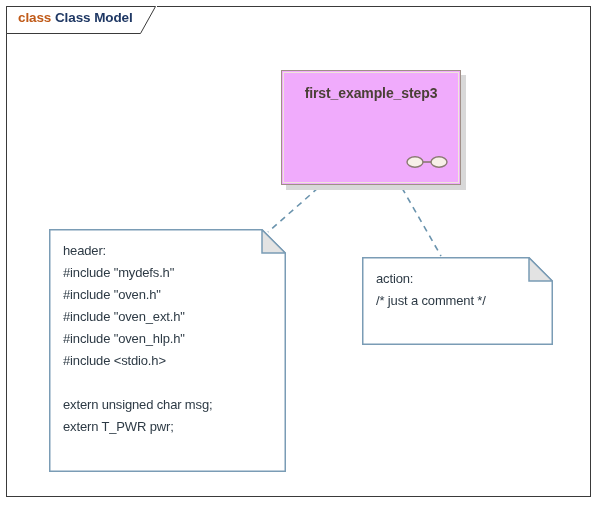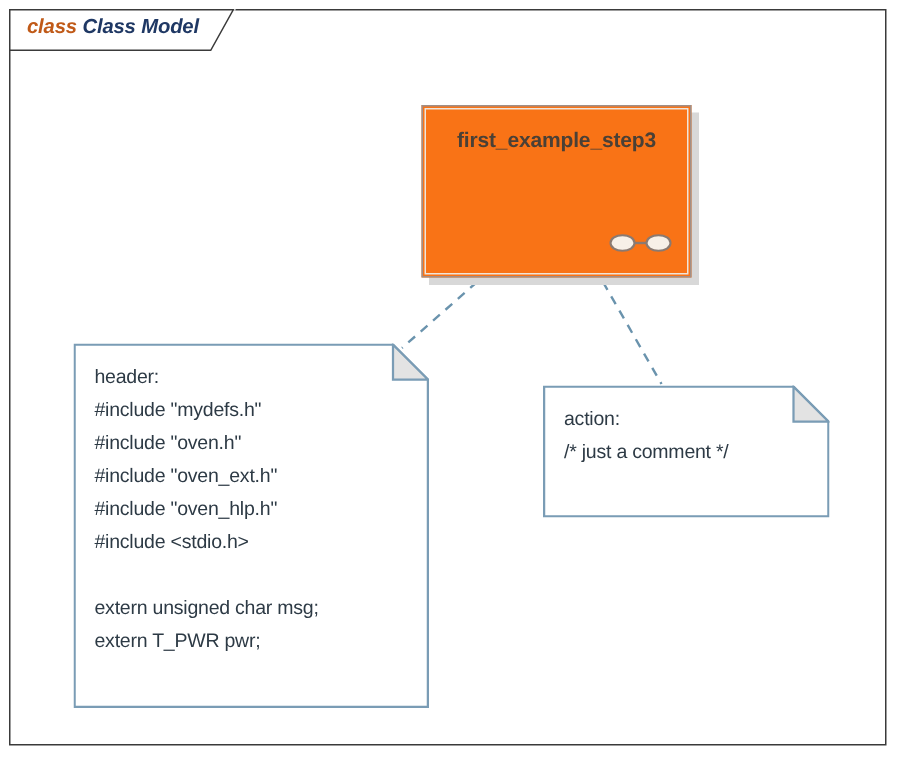--- a/index.html
+++ b/index.html
@@ -54,41 +54,40 @@
     overflow: visible;
   }
   #title-tab-text {
     position: absolute;
     left: 12px;
     top: 4px;
     white-space: nowrap;
     font-size: 13.5px;
     font-weight: bold;
     letter-spacing: -0.1px;
-    font-style: italic;
   }
   .tab-kw   { color: #c05a18; }
   .tab-name { color: #1f3864; }
 
   
   #class-box-shadow {
     position: absolute;
     left: 286px;
     top: 75px;
     width: 180px;
     height: 115px;
     background: #d8d8d8;
   }
   #class-box {
     position: absolute;
     left: 281px;
     top: 70px;
     width: 180px;
     height: 115px;
-    background: #f97316;
+    background: #f0abfc;
     border: 1px solid #a08f88;
     box-sizing: border-box;
   }
   #class-box-inner {
     position: absolute;
     left: 1px;
     top: 1px;
     right: 1px;
     bottom: 1px;
     border: 1px solid #efe5da;

